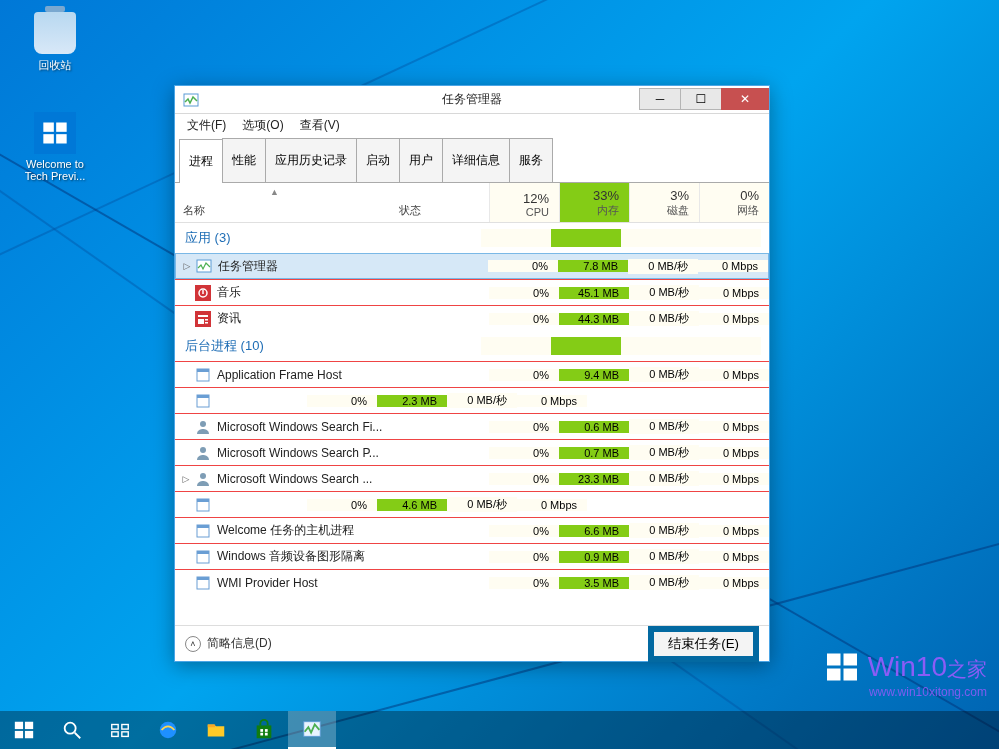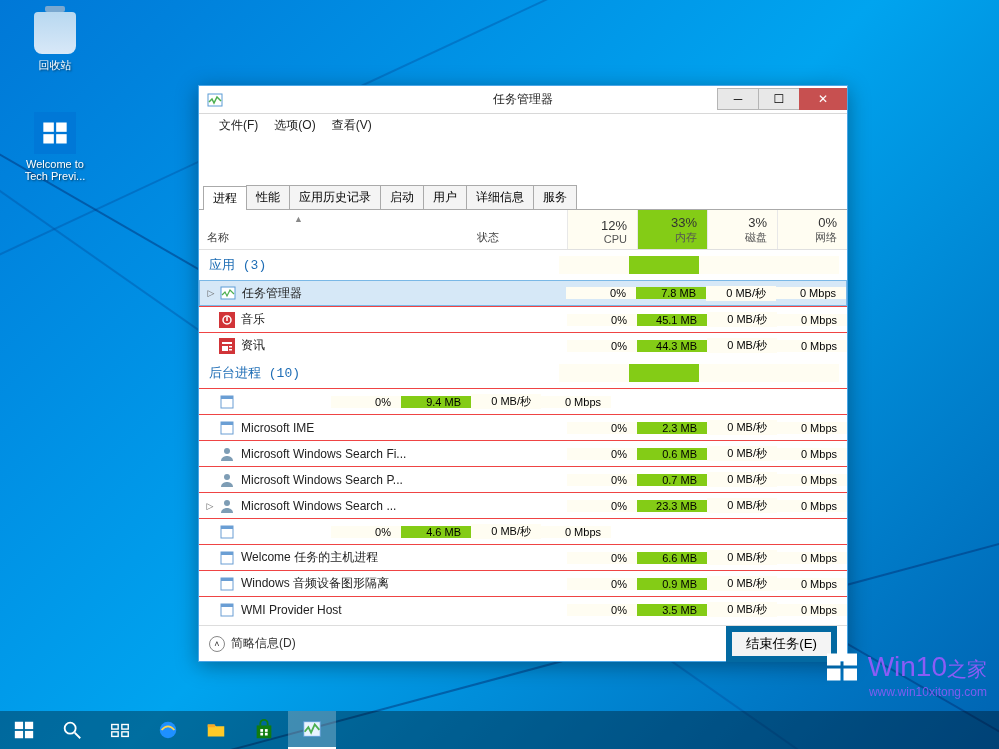--- a/index.html
+++ b/index.html
@@ -33,51 +33,51 @@
 .tb-btn.active { background:rgba(255,255,255,0.25); border-bottom:2px solid #fff; }
 .tb-btn svg { width:22px; height:22px; }
 
 
 .watermark { position:absolute; right:12px; bottom:50px; color:#8b5cf6; text-align:right; }
 .watermark .brand { font-size:28px; font-weight:300; display:flex; align-items:center; justify-content:flex-end; gap:8px; }
 .watermark .brand svg { width:36px; height:36px; }
 .watermark .url { font-size:12px; opacity:0.9; }
 
 
-.tm-window { position:absolute; left:198px; top:85px; width:650px; height:577px; background:#fff; border:1px solid #4aa5e6; box-shadow:0 4px 20px rgba(0,0,0,0.35); display:flex; flex-direction:column; }
+.tm-window { position:absolute; left:174px; top:85px; width:596px; height:577px; background:#fff; border:1px solid #4aa5e6; box-shadow:0 4px 20px rgba(0,0,0,0.35); display:flex; flex-direction:column; }
 .tm-titlebar { height:28px; background:#fff; display:flex; align-items:center; border-bottom:1px solid #d8d8d8; position:relative; }
 .tm-titlebar .icon { width:16px; height:16px; margin:0 6px 0 8px; }
 .tm-titlebar .title { position:absolute; left:50%; transform:translateX(-50%); font-size:12px; color:#222; }
 .tm-titlebar .ctrls { margin-left:auto; display:flex; }
 .tm-titlebar .ctrl { width:42px; height:22px; display:flex; align-items:center; justify-content:center; font-size:12px; cursor:pointer; border:1px solid #b5b5b5; background:#e8e8e8; margin-left:-1px; margin-top:-1px; }
 .tm-titlebar .ctrl.close { background:#c75050; color:#fff; border-color:#c75050; width:48px; }
 
-.tm-menubar { height:22px; display:flex; align-items:center; padding:0 12px; font-size:12px; color:#222; }
+.tm-menubar { height:22px; display:flex; align-items:center; padding:0 4px; font-size:12px; color:#222; }
 .tm-menubar .mi { padding:2px 8px; cursor:pointer; }
 
 .tm-tabs { display:flex; padding:2px 4px 0; border-bottom:1px solid #aaa; font-size:12px; }
-.tm-tabs .tab { padding:3px 9px; border:1px solid #aaa; border-bottom:none; margin-right:-1px; background:#f4f4f4; cursor:pointer; position:relative;margin-top:47px; }
+.tm-tabs .tab { padding:13px 9px; border:1px solid #aaa; border-bottom:none; margin-right:-1px; background:#f4f4f4; cursor:pointer; position:relative; }
 .tm-tabs .tab.active { background:#fff; top:1px; z-index:2; }
 
 .tm-body { flex:1; display:flex; flex-direction:column; overflow:hidden; }
 .tm-header-row { display:flex; height:40px; border-bottom:1px solid #e0e0e0; font-size:11px; color:#444; }
 .col-name { flex:1; display:flex; align-items:flex-end; padding:0 8px 4px; position:relative; }
 .col-name .sort { position:absolute; left:95px; top:4px; font-size:9px; color:#888; }
 .col-status { width:90px; display:flex; align-items:flex-end; padding-bottom:4px; }
 .col-stat { width:70px; text-align:right; padding:3px 10px 4px 0; border-left:1px solid #e8e8e8; display:flex; flex-direction:column; justify-content:flex-end; }
 .col-stat .pct { font-size:13px; color:#333; }
 .col-stat .lbl { font-size:11px; color:#555; }
 
 .tm-rows { flex:1; overflow-y:auto; font-size:12px; position:relative; }
 .tm-rows::-webkit-scrollbar { width:16px; }
 .tm-rows::-webkit-scrollbar-track { background:#f0f0f0; }
 .tm-rows::-webkit-scrollbar-thumb { background:#c2c2c2; border:1px solid #a8a8a8; }
 
 .group-hdr { color:#1e6db5; font-size:13px; padding:6px 8px 6px 10px; display:flex; }
-.group-hdr .gname { flex:1;font-family:Liberation Mono, monospace; }
+.group-hdr .gname { flex:1; }
 
 .proc-row { display:flex; height:26px; align-items:center; border-top:1px solid #ef4444; }
 .proc-row.selected { background:#d6e8f7; border:1px solid #7ab8e6; }
 .proc-row .exp { width:14px; text-align:center; color:#666; font-size:9px; margin-left:4px; }
 .proc-row .picon { width:16px; height:16px; margin:0 6px 0 2px; flex-shrink:0; }
 .proc-row .pname { flex:1; color:#222; white-space:nowrap; overflow:hidden; text-overflow:ellipsis; padding-right:6px; }
 .proc-row .pstat { width:70px; text-align:right; padding-right:10px; font-size:11px; }
 .proc-row .status-col { width:90px; }
 .heat0 { background:#fffdf2; }
 .heat1 { background:#84cc16; }
@@ -229,33 +229,33 @@
           <span class="pstat heat1" style="width:70px"></span>
           <span class="pstat heat0" style="width:70px"></span>
           <span class="pstat heat0" style="width:70px"></span>
         </div>
         <div class="proc-row">
           <span class="exp"></span>
           <span class="picon"><svg viewBox="0 0 16 16">
               <rect x="2" y="2" width="12" height="12" fill="#fff" stroke="#6a9ed4"></rect>
               <rect x="2" y="2" width="12" height="3" fill="#6a9ed4"></rect>
             </svg></span>
+          <span class="pname">Application Frame Host</span>
           <span class="status-col"></span>
           <span class="pstat heat0">0%</span>
           <span class="pstat heat1">9.4 MB</span>
           <span class="pstat heat0">0 MB/秒</span>
           <span class="pstat heat0">0 Mbps</span>
         </div>
         <div class="proc-row">
           <span class="exp"></span>
           <span class="picon"><svg viewBox="0 0 16 16">
               <rect x="2" y="2" width="12" height="12" fill="#fff" stroke="#6a9ed4"></rect>
               <rect x="2" y="2" width="12" height="3" fill="#6a9ed4"></rect>
             </svg></span>
-          <span class="pname">Microsoft IME</span>
           <span class="status-col"></span>
           <span class="pstat heat0">0%</span>
           <span class="pstat heat1">2.3 MB</span>
           <span class="pstat heat0">0 MB/秒</span>
           <span class="pstat heat0">0 Mbps</span>
         </div>
         <div class="proc-row">
           <span class="exp"></span>
           <span class="picon"><svg viewBox="0 0 16 16">
               <circle cx="8" cy="5" r="3" fill="#7e9db5"></circle>

